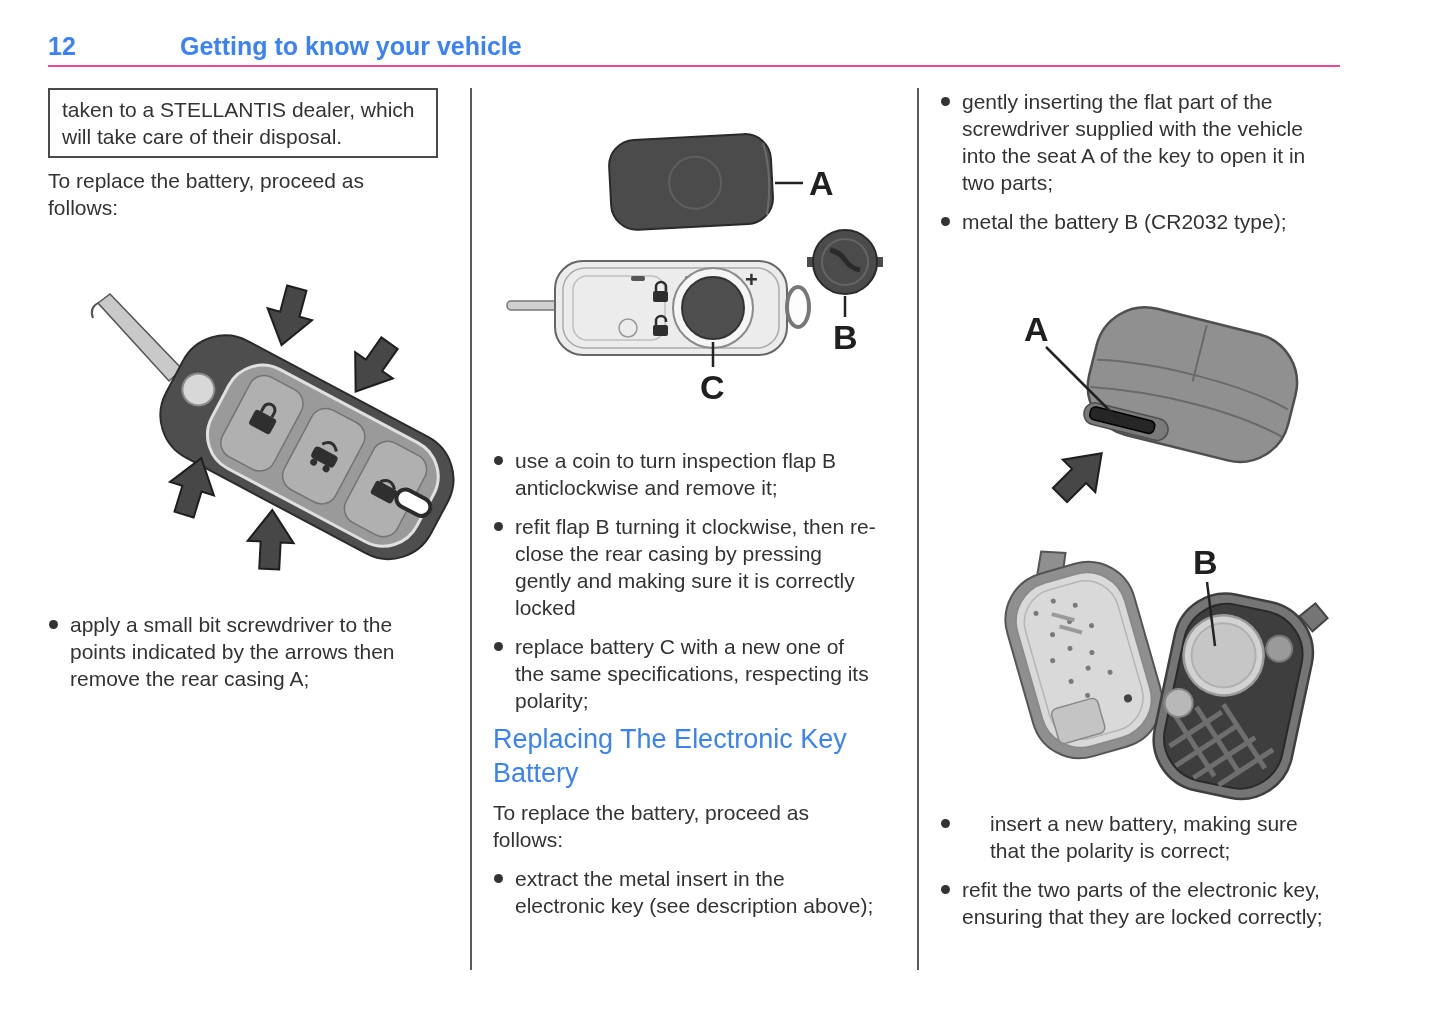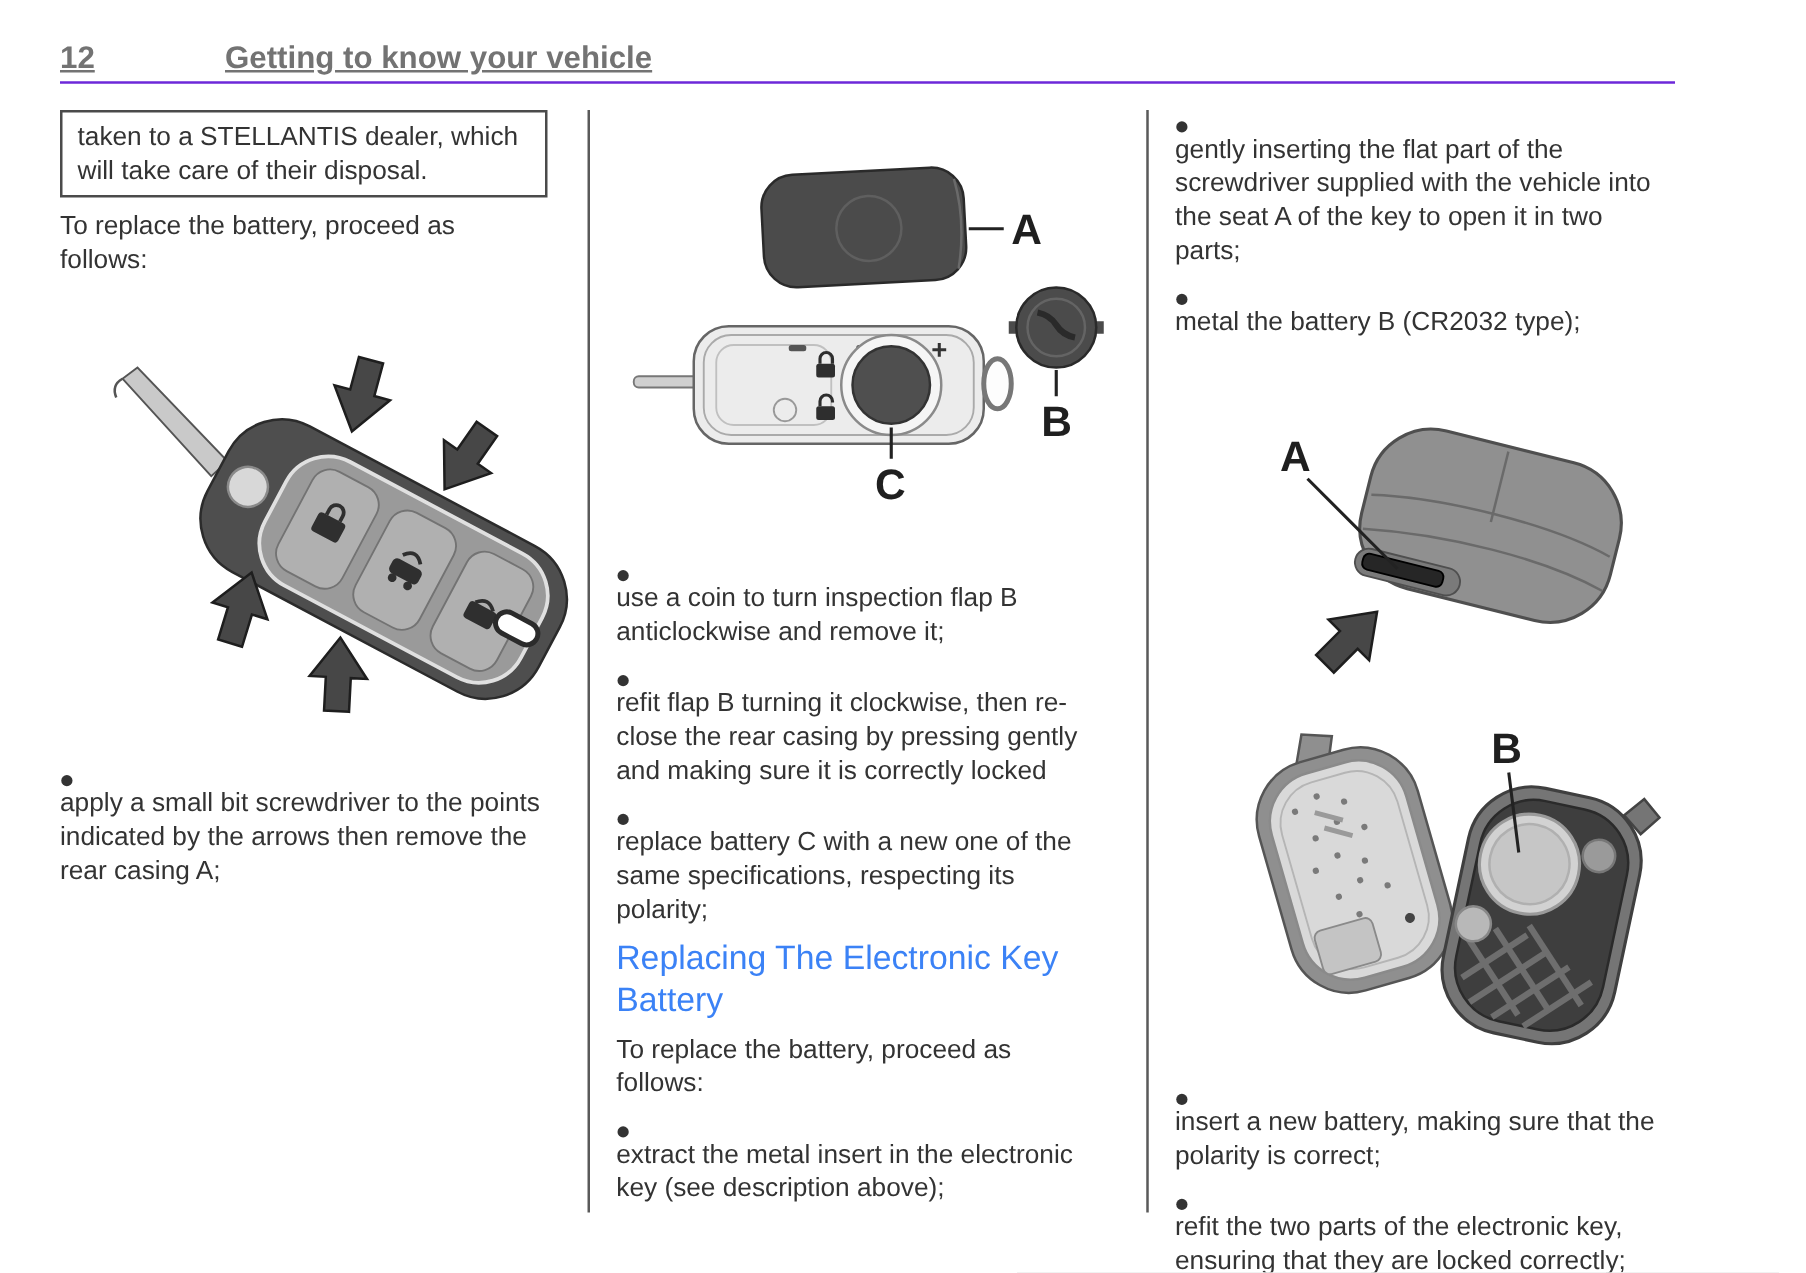--- a/index.html
+++ b/index.html
@@ -8,23 +8,23 @@
     width:1445px;height:1018px;
     background:#ffffff;
     font-family:"Liberation Sans", sans-serif;
     font-size:21px;line-height:27px;color:#333333;
     overflow:hidden;
   }
   
   .page-header{
     position:absolute;left:48px;top:32px;width:1292px;
     display:flex;align-items:flex-end;
-    border-bottom:2px solid #6d28d9;
+    border-bottom:2px solid #ec4899;
     padding-bottom:5px;
-    font-size:25px;font-weight:bold;line-height:28px;color:#737373;text-decoration:underline;
+    font-size:25px;font-weight:bold;line-height:28px;color:#3b82f6;
   }
   .page-number{width:132px;flex:none;}
   
   .col{position:absolute;top:88px;}
   .col1{left:48px;width:390px;}
   .col2{left:493px;width:384px;}
   .col3{left:940px;width:398px;}
   .v-rule{position:absolute;top:88px;width:2px;height:882px;background:#5a5a5a;}
   .v-rule.r1{left:470px;}
   .v-rule.r2{left:917px;}
@@ -32,30 +32,30 @@
   .note-box{
     border:2px solid #4a4a4a;
     padding:6px 12px;
   }
   .para{margin-top:9px;}
   .section-heading{
     margin-top:8px;
     font-size:27px;font-weight:normal;line-height:34px;color:#3b82f6;
   }
   .bullet-list{margin:0;padding:0;}
-  .bullet-item{display:flex;margin-top:12px;flex-direction:column;}
+  .bullet-item{display:flex;margin-top:12px;}
   .bullet-dot{
     flex:none;width:9px;height:9px;border-radius:50%;
     background:#333333;margin:9px 12px 0 1px;
   }
   .bullet-text{flex:1;}
   .mt-lg{margin-top:48px;}
   .mt-img1{margin-top:44px;}
   .mt-b1{margin-top:42px;}
-  .mt-b3{margin-top:22px;}
+  .mt-b3{margin-top:2px;gap:28px;}
   .fig{display:block;}
   .fig-label{font-family:"Liberation Sans",sans-serif;font-weight:bold;font-size:34px;fill:#1f1f1f;}
   .cline{stroke:#222222;stroke-width:2.5;fill:none;}
 </style>
 </head>
 <body>
 
 <div class="page">
 
   <div class="page-header">

